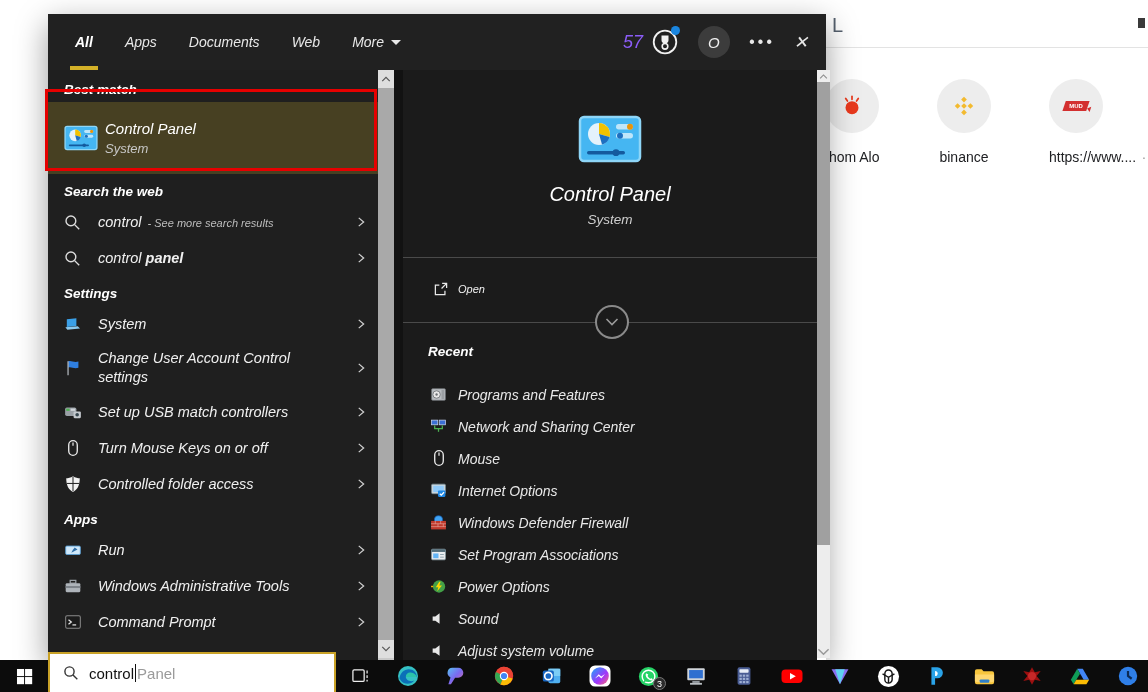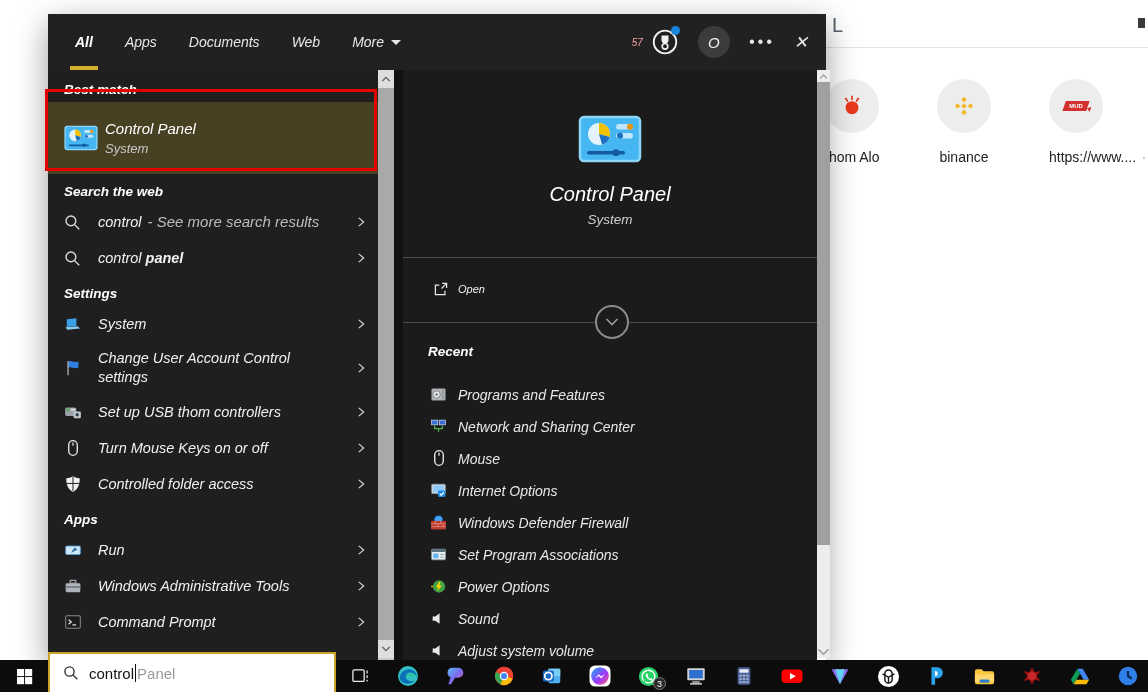--- a/index.html
+++ b/index.html
@@ -24,37 +24,37 @@
   .topbar { position:absolute; left:0; top:0; width:778px; height:56px; background:#212121;
     display:flex; align-items:center; }
   .tabs { display:flex; align-items:stretch; height:100%; padding-left:22px; }
   .tab { display:flex; align-items:center; padding:0 5px; margin-right:22px; color:#e8e8e8;
     font-size:14px; cursor:pointer; border-bottom:4px solid transparent; border-top:4px solid transparent; }
   .tab.active { font-weight:bold; color:#fff; border-bottom-color:#d4b128; }
   .tab .caret { width:0; height:0; border-left:5px solid transparent; border-right:5px solid transparent;
     border-top:5px solid #e8e8e8; margin-left:7px; }
   .top-right { margin-left:auto; display:flex; align-items:center; gap:19px; padding-right:18px; }
   .rewards { display:flex; align-items:center; gap:8px; cursor:pointer; }
-  .rewards-count { color:#fca5a5; font-size:10px; }
+  .rewards-count { color:#8b5cf6; font-size:18px; }
   .medal-wrap { position:relative; width:28px; height:28px; }
   .medal-dot { position:absolute; right:-1px; top:-2px; width:9px; height:9px; border-radius:50%; background:#1a86e0; }
   .avatar { width:32px; height:32px; border-radius:50%; background:#3c3c3c; color:#f0f0f0;
     display:flex; align-items:center; justify-content:center; font-size:15px; cursor:pointer; }
   .dots { color:#e8e8e8; font-size:16px; letter-spacing:3px; cursor:pointer; }
   .close-x { color:#e8e8e8; font-size:17px; cursor:pointer; }
 
   .mbody { position:absolute; left:0; top:56px; width:769px; height:590px; display:flex; }
   .leftcol { width:330px; background:#1f1f1f; overflow:hidden; padding-top:6px; }
   .sec-h { color:#fff; font-size:13.5px; font-weight:bold; padding:6px 0 5px 16px; height:26px; }
   .sec-h:not(:first-child){ margin-top:4px; }
   .row { height:36px; display:flex; align-items:center; padding-left:16px; cursor:pointer; color:#f0f0f0; }
   .row.wrap { height:52px; }
   .row .ric { width:34px; display:flex; align-items:center; }
   .row .rtx { flex:1; font-size:14.5px; line-height:1.3; padding-right:4px; }
-  .row .rtx .dim { font-size:15px; color:#bdbdbd; margin-left:6px; }
+  .row .rtx .dim { font-size:11px; color:#bdbdbd; margin-left:6px; }
   .row .rtx .b { font-weight:bold; margin-left:4px; }
   .row .chev { width:26px; display:flex; justify-content:center; margin-right:4px; }
   .bm-row { height:72px; display:flex; align-items:center; padding-left:16px; cursor:pointer; }
   .bm-row.sel { background:#474022; }
   .bm-row .ric { width:41px; }
   .bm-t { color:#fff; font-size:15px; }
   .bm-s { color:#c8c8c8; font-size:13px; margin-top:4px; }
 
   .lscroll { width:16px; background:#c9c9c9; position:relative; cursor:pointer; }
   .lscroll .btn { position:absolute; left:0; width:16px; height:18px; background:#dedede;
@@ -279,21 +279,21 @@
         <div class="row">
     <span class="ric">
             <svg width="18" height="18" viewBox="0 0 16 16">
               <rect x="1" y="4" width="10" height="7.5" rx="1.5" fill="#9aa0a6"></rect>
               <rect x="2" y="5" width="3" height="2" fill="#4caf50"></rect>
               <rect x="6" y="5" width="4" height="2" fill="#cfd4d9"></rect>
               <rect x="8.5" y="7.5" width="6.5" height="6" rx="1" fill="#c4c9ce"></rect>
               <circle cx="11.7" cy="10.5" r="1.6" fill="#37474f"></circle>
             </svg>
           </span>
-    <span class="rtx"><span class="t">Set up USB thom controllers</span></span>
+    <span class="rtx"><span class="t">Set up USB match controllers</span></span>
     <span class="chev">
             <svg width="12" height="12" viewBox="0 0 16 16">
               <polyline points="5,2.5 11.5,8 5,13.5" fill="none" stroke="#d0d0d0" stroke-width="1.7"></polyline>
             </svg>
           </span>
   </div>
         <div class="row">
     <span class="ric">
             <svg width="18" height="18" viewBox="0 0 16 16">
               <rect x="4.2" y="1.5" width="7.6" height="13" rx="3.8" fill="none" stroke="#e8e8e8" stroke-width="1.2"></rect>

